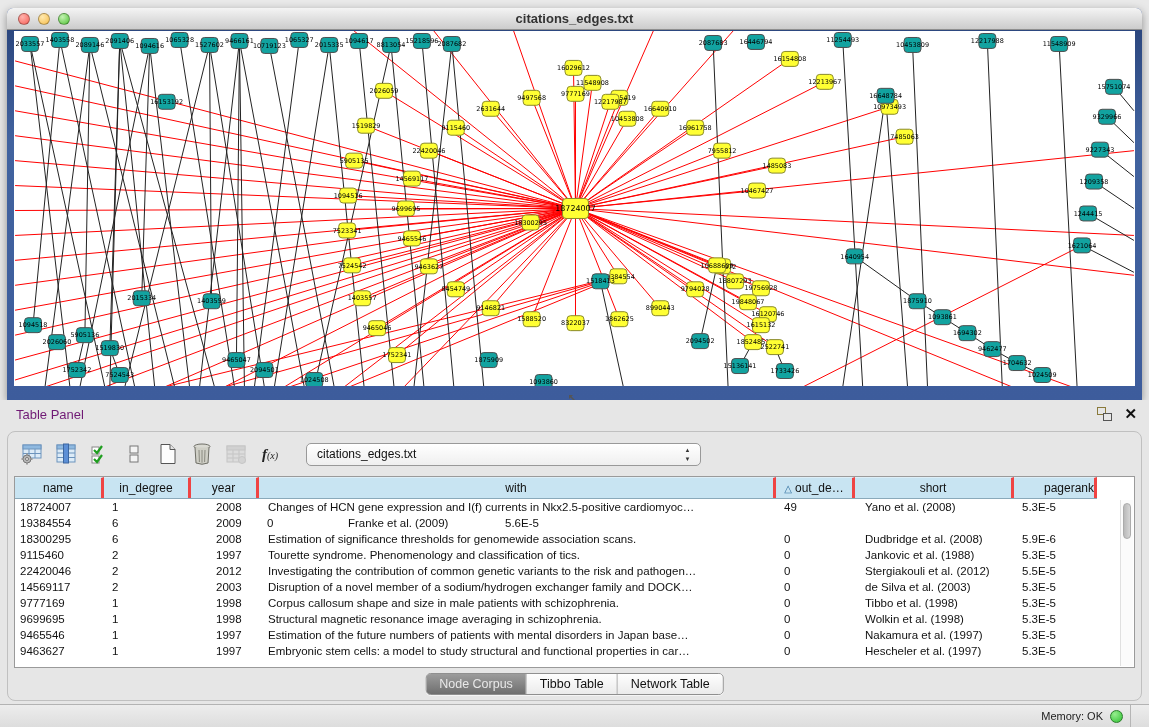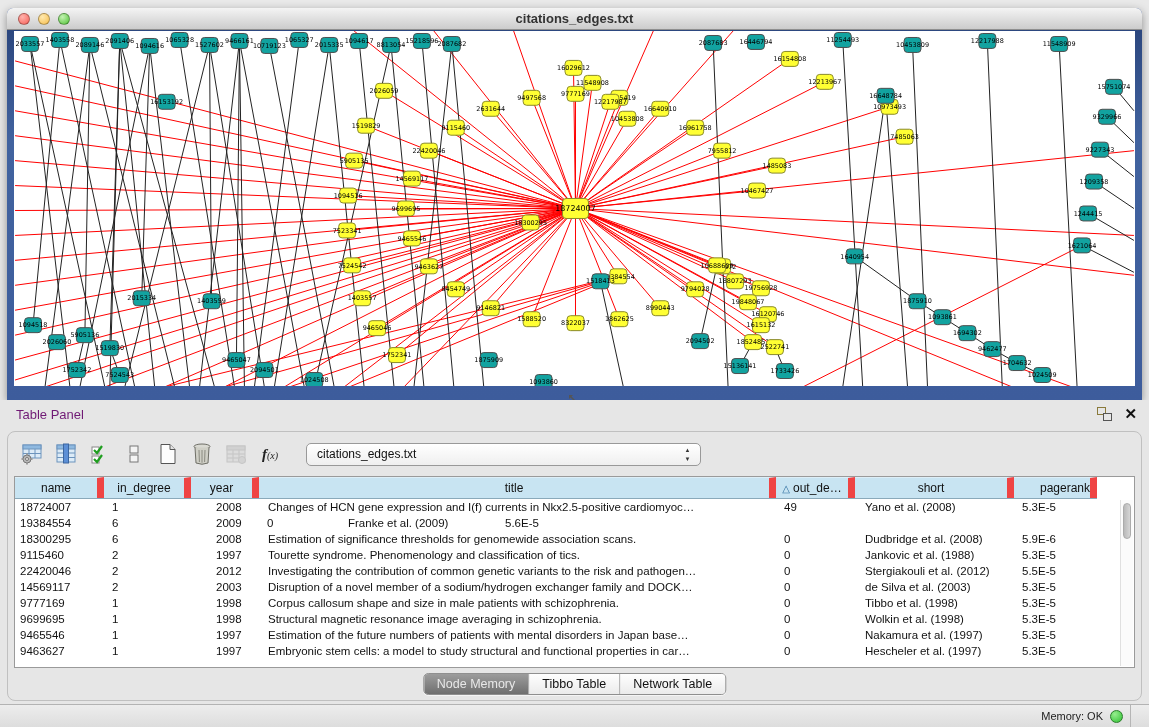--- a/index.html
+++ b/index.html
@@ -61,21 +61,21 @@
   }
   .net-arrows { position:absolute; right:8px; top:2px; width:9px; font-size:6px; line-height:9px; color:#333; text-align:center; }
 
   
   .table-wrap {
     position:absolute; left:6px; right:6px; top:44px; height:192px;
     background:#fff; border:1px solid #9a9a9a;
   }
   .thead { display:flex; height:22px; border-bottom:1px solid #8aa9ba; width:1082px; }
   .th {
-    background:#c8e4f2; border-right:7px solid #ef4444; border-top:1px solid #ddeef7;
+    background:#c8e4f2; border-right:3px solid #ef4444; border-top:1px solid #ddeef7;
     font-size:12px; line-height:21px; text-align:center; color:#111;
     overflow:hidden; white-space:nowrap; flex:0 0 auto;
   }
   .sort-glyph { color:#2f6f9f; font-size:10px; margin-right:3px; }
   .tbody { width:1082px; }
   .tr { display:flex; height:16px; }
   .td { font-size:11.5px; line-height:16px; white-space:nowrap; overflow:hidden; color:#111; flex:0 0 auto; }
   .c0 { width:89px;  padding-left:5px;  }
   .c1 { width:87px;  padding-left:8px;  }
   .c2 { width:68px;  padding-left:25px; }
@@ -598,21 +598,21 @@
         <span>citations_edges.txt</span>
         <span class="net-arrows">▲<br>▼</span>
       </div>
     </div>
 
     <div class="table-wrap">
       <div class="thead" id="thead">
           <div class="th" style="width: 89px;"><span>name</span></div>
           <div class="th" style="width: 87px;"><span>in_degree</span></div>
           <div class="th" style="width: 68px;"><span>year</span></div>
-          <div class="th" style="width: 517px;"><span>title</span></div>
+          <div class="th" style="width: 517px;"><span>with</span></div>
           <div class="th" style="width: 79px;"><span class="sort-glyph">△</span><span>out_de…</span></div>
           <div class="th" style="width: 159px;"><span>short</span></div>
           <div class="th" style="width: 83px; text-align: right;"><span>pagerank</span></div>
         </div>
       <div class="tbody" id="tbody">
           <div class="tr">
             <div class="td c0">18724007</div>
             <div class="td c1">1</div>
             <div class="td c2">2008</div>
             <div class="td c3">Changes of HCN gene expression and I(f) currents in Nkx2.5-positive cardiomyoc…</div>
@@ -700,21 +700,21 @@
             <div class="td c5">Hescheler et al. (1997)</div>
             <div class="td c6">5.3E-5</div>
           </div>
         </div>
       <div class="vscroll">
         <div class="vthumb"></div>
       </div>
     </div>
 
     <div class="tabs" id="tabs">
-        <div class="tab selected">Node Memory</div>
+        <div class="tab selected">Node Corpus</div>
         <div class="tab">Tibbo Table</div>
         <div class="tab">Network Table</div>
       </div>
   </div>
 </div>
 
 <div class="status-bar">
   <div class="memory-label">Memory: OK</div>
   <div class="memory-dot"></div>
   <div class="status-div"></div>

